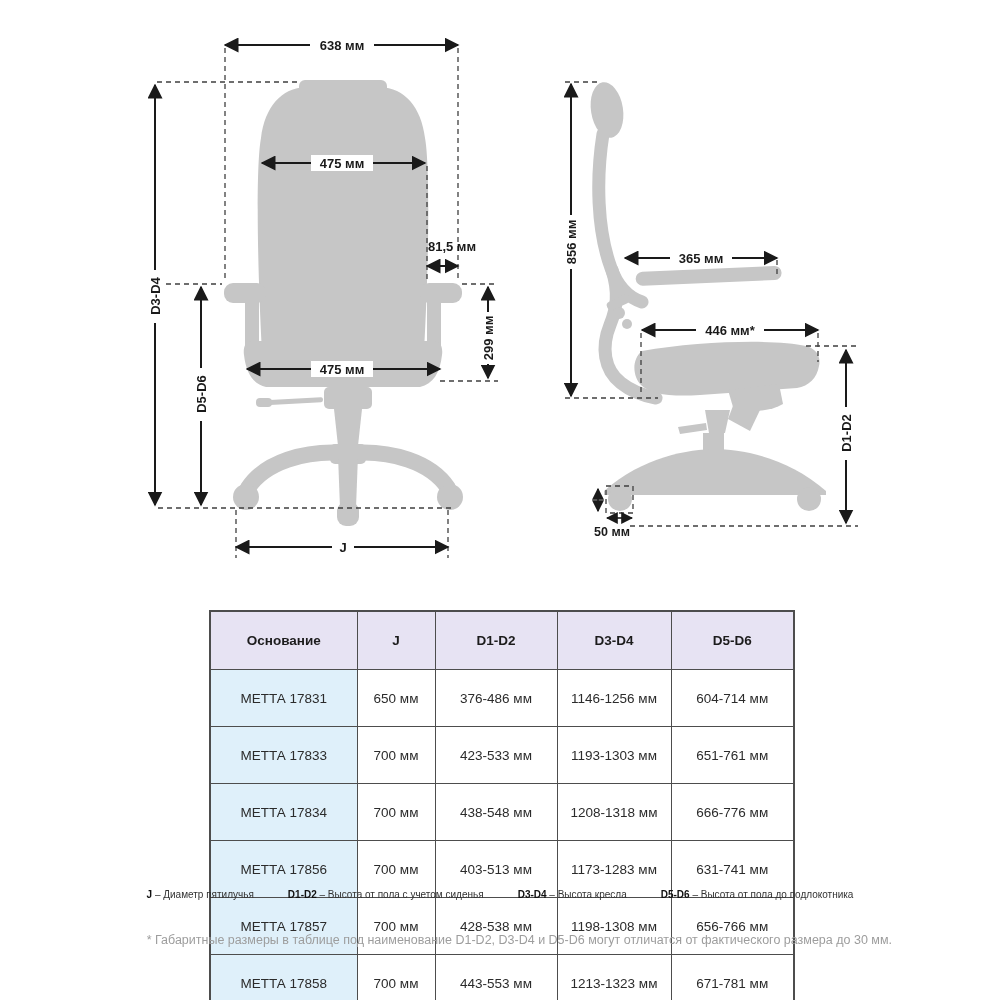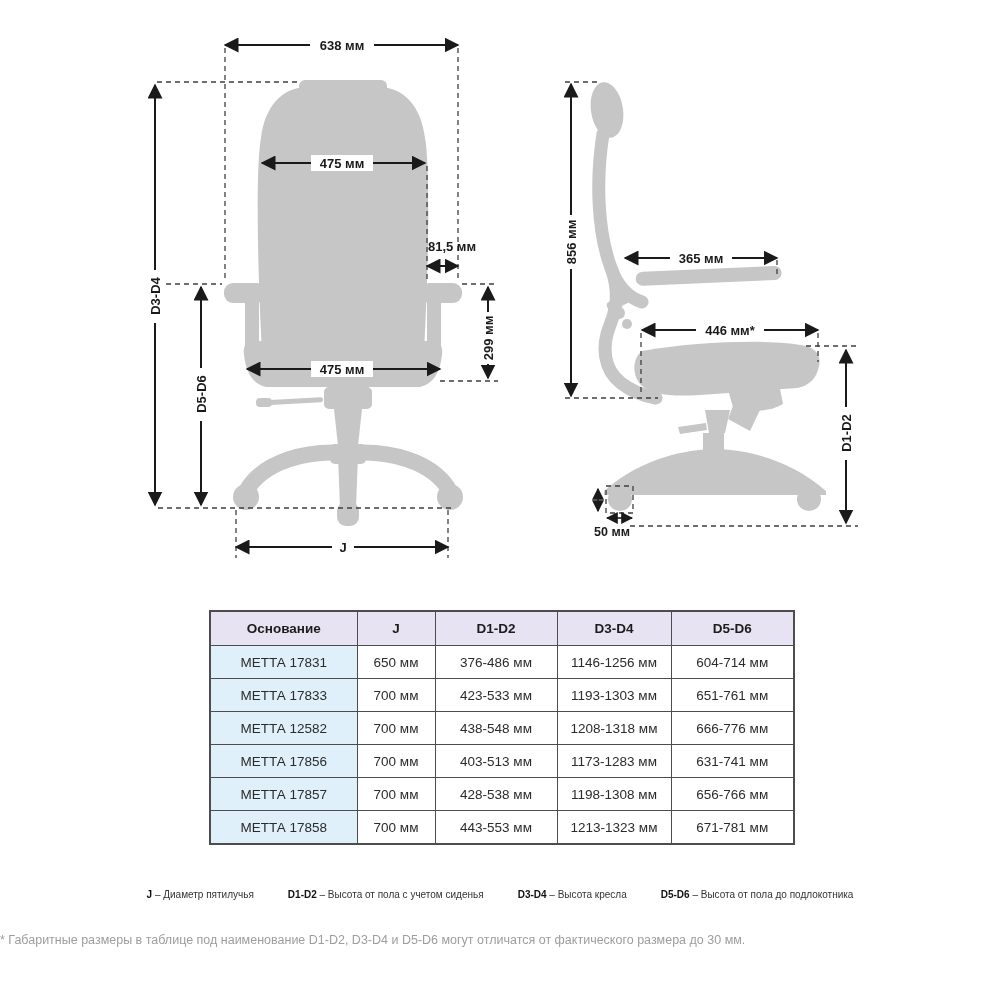--- a/index.html
+++ b/index.html
@@ -9,31 +9,31 @@
   .chair{fill:#c6c6c6;stroke:none;}
   .chair-stroke{stroke:#c6c6c6;fill:none;}
   .dim{stroke:#1a1a1a;stroke-width:2;}
   .dim-thin{stroke:#1a1a1a;stroke-width:1.6;}
   .ext{stroke:#3f3f3f;stroke-width:1.3;stroke-dasharray:5 4;fill:none;}
   .lblbg{fill:#ffffff;}
   
   .spec-table{position:absolute;left:209px;top:610px;width:584px;border-collapse:collapse;
               border:2px solid #4d4d4d;table-layout:fixed;}
   .spec-table th,.spec-table td{border:1px solid #4d4d4d;text-align:center;vertical-align:middle;
-              font-size:13.5px;color:#2b2b2b;padding:0;}
+              font-size:13.5px;color:#2b2b2b;padding:12px;}
   .spec-table th{height:33px;background:#e7e3f3;font-weight:bold;color:#1c1c1c;}
   .spec-table td{height:32px;font-weight:normal;margin-left:8px;}
   .spec-table td.model-col{background:#dff0fa;}
   
   .legend{position:absolute;left:0;top:889px;width:1000px;display:flex;justify-content:center;
           gap:34px;font-size:10px;color:#333;}
   .legend .item{white-space:nowrap;}
   .legend .key{font-weight:bold;color:#111;}
   
-  .footnotes{position:absolute;left:0;top:929px;width:892px;text-align:left;
+  .footnotes{position:absolute;left:0;top:929px;width:892px;text-align:right;
              color:#9d9d9d;font-size:12.5px;line-height:22px;}
 </style>
 </head>
 <body>
 
 <div class="page">
 
   <svg width="1000" height="595" viewBox="0 0 1000 595">
     <defs>
       <marker id="ah" viewBox="0 0 10 10" refX="9" refY="5" markerWidth="7.5" markerHeight="7.5" orient="auto-start-reverse">
@@ -180,21 +180,21 @@
           <td>604-714 мм</td>
         </tr>
         <tr>
           <td class="model-col">МЕТТА 17833</td>
           <td>700 мм</td>
           <td>423-533 мм</td>
           <td>1193-1303 мм</td>
           <td>651-761 мм</td>
         </tr>
         <tr>
-          <td class="model-col">МЕТТА 12582</td>
+          <td class="model-col">МЕТТА 17834</td>
           <td>700 мм</td>
           <td>438-548 мм</td>
           <td>1208-1318 мм</td>
           <td>666-776 мм</td>
         </tr>
         <tr>
           <td class="model-col">МЕТТА 17856</td>
           <td>700 мм</td>
           <td>403-513 мм</td>
           <td>1173-1283 мм</td>

